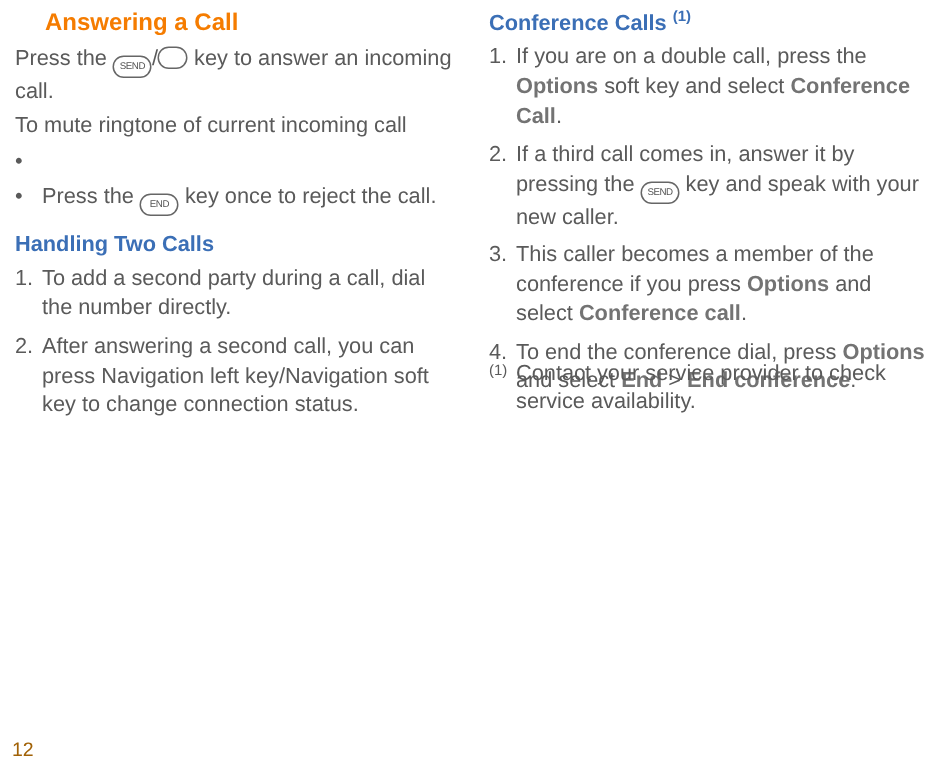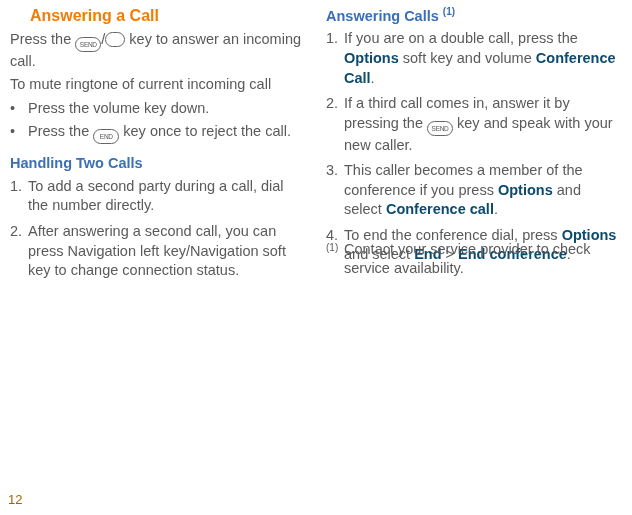--- a/index.html
+++ b/index.html
@@ -72,38 +72,37 @@
   }
   .footnote .fnmark { width: 18px; flex: none; font-size: 10px; padding-top: 1px; }
   .footnote .fntxt { flex: 1; }
   .pagenum {
     position: absolute;
     bottom: 6px;
     left: 8px;
     font-size: 13px;
     color: #a16207;
   }
-  b { font-weight: bold; color: #0c4a6e; }
+  b { font-weight: bold; color: #737373; }
 </style>
 </head>
 <body>
 
 <div class="page">
 
   <div class="col">
 
     <div class="h-orange">Answering a Call</div>
     <div class="p">
       <span>Press the </span><span class="keyicon"><span>SEND</span></span><span>/</span><span class="keyicon small"></span><span> key to answer an incoming call.</span>
     </div>
 
     <div class="p">To mute ringtone of current incoming call</div>
     <div class="bullet">
       <div class="dot">•</div>
-      <div>Press the volume key down.</div>
     </div>
 
     <div class="bullet">
       <div class="dot">•</div>
       <div>
         <span>Press the </span><span class="keyicon"><span>END</span></span><span> key once to reject the call.</span>
       </div>
     </div>
 
     <div class="h-blue">Handling Two Calls</div>
@@ -114,27 +113,27 @@
     <div class="ol">
       <div class="num">2.</div>
       <div class="body">After answering a second call, you can press Navigation left key/Navigation soft key to change connection status.</div>
     </div>
 
   </div>
 
   <div class="col col-right">
 
     <div class="h-blue first">
-      <span>Answering Calls </span><span class="sup">(1)</span>
+      <span>Conference Calls </span><span class="sup">(1)</span>
     </div>
 
     <div class="ol">
       <div class="num">1.</div>
       <div class="body">
-        <span>If you are on a double call, press the </span><b>Options</b><span> soft key and volume </span><b>Conference Call</b><span>.</span>
+        <span>If you are on a double call, press the </span><b>Options</b><span> soft key and select </span><b>Conference Call</b><span>.</span>
       </div>
     </div>
 
     <div class="ol">
       <div class="num">2.</div>
       <div class="body">
         <span>If a third call comes in, answer it by pressing the </span><span class="keyicon"><span>SEND</span></span><span> key and speak with your new caller.</span>
       </div>
     </div>
 

